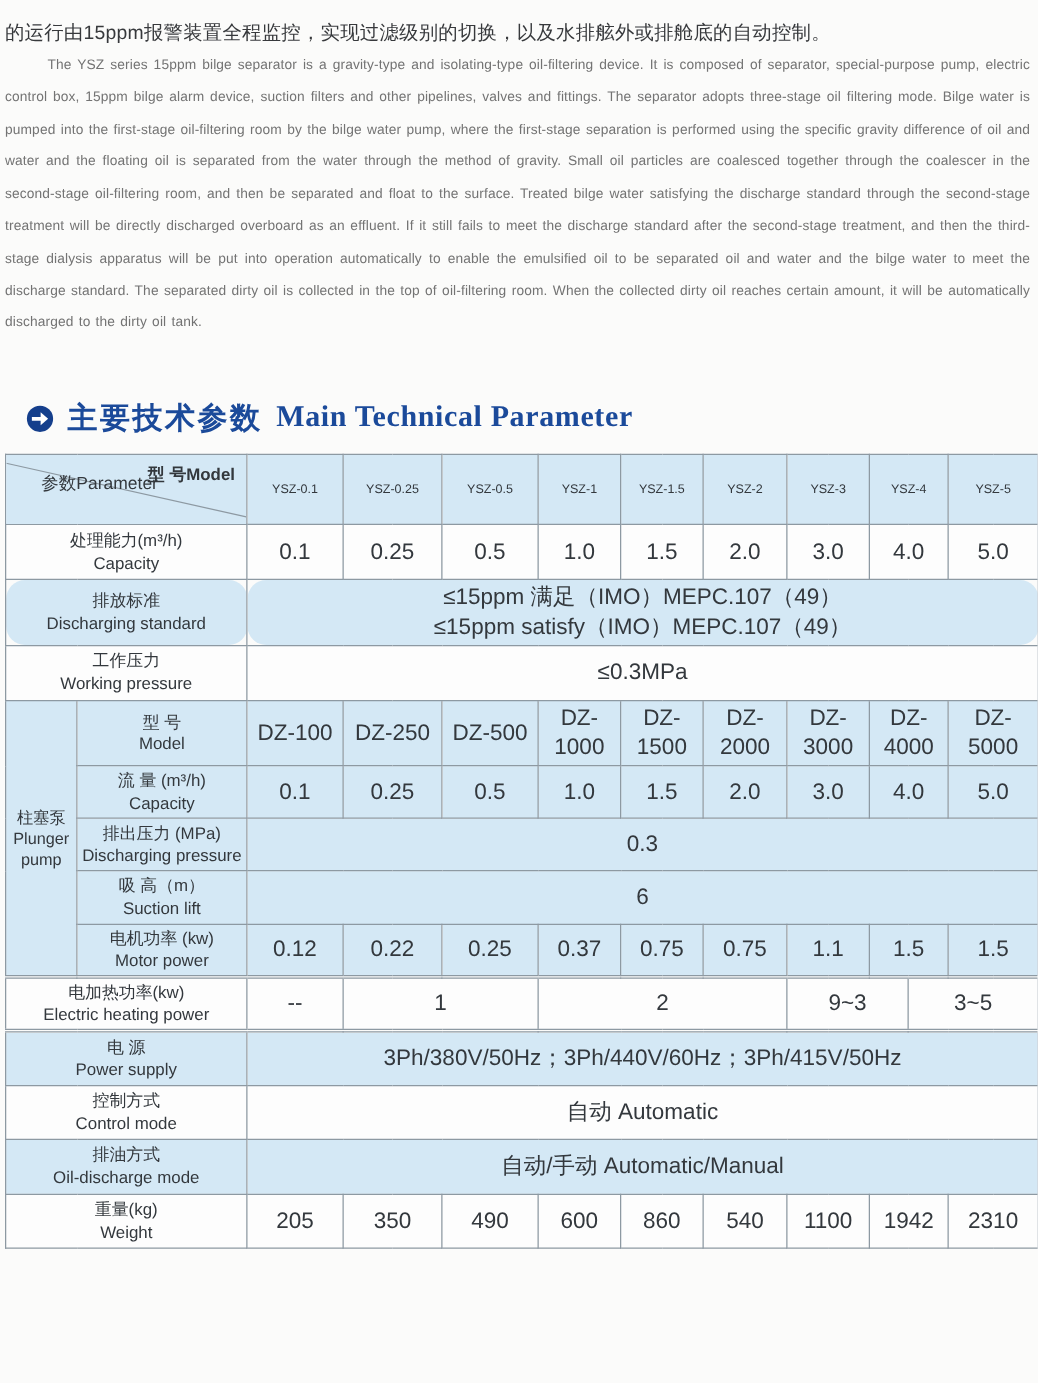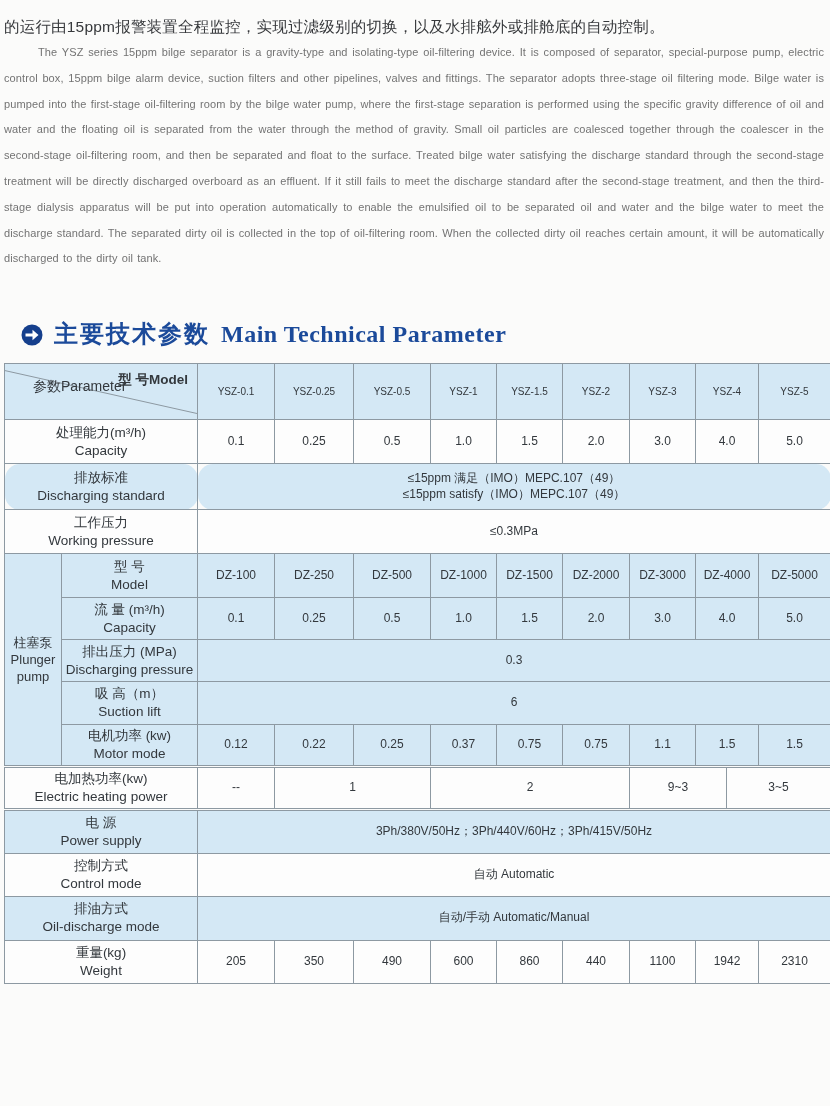--- a/index.html
+++ b/index.html
@@ -50,21 +50,21 @@
     border:1px solid #8d99a2;
     text-align:center; vertical-align:middle;
     padding:2px 1px; line-height:1.32;
     overflow:hidden;
   }
   tr.r-blue td { background:#d4e8f5; }
   tr.r-white td { background:#fdfdfd; }
   td.group-cell { background:#d4e8f5; }
   .lz { font-size:13.5px; }
   .le { font-size:13.5px; }
-  .val { font-size:12px; }
+  .val { font-size:18px; }
   .model-h { font-size:10px; }
 
   
   td.corner { position:relative; padding:0; }
   .corner svg.diag { position:absolute; left:0; top:0; width:100%; height:100%; }
   .c-top { position:absolute; top:7px; right:9px; font-size:13.5px;font-weight:bold; }
   .c-bot { position:absolute; bottom:24px; left:8px; font-size:14px;margin-left:20px; }
 
   
   td.group-label { font-size:13px; line-height:1.35; padding:0 1px; }
@@ -226,21 +226,21 @@
       <td>
         <div class="lz">吸 高（m）</div>
         <div class="le">Suction lift</div>
       </td>
       <td class="val" colspan="18">6</td>
     </tr>
 
     <tr class="r-blue h-41">
       <td>
         <div class="lz">电机功率 (kw)</div>
-        <div class="le">Motor mode</div>
+        <div class="le">Motor power</div>
       </td>
       <td class="val" colspan="2">0.12</td>
       <td class="val" colspan="2">0.22</td>
       <td class="val" colspan="2">0.25</td>
       <td class="val" colspan="2">0.37</td>
       <td class="val" colspan="2">0.75</td>
       <td class="val" colspan="2">0.75</td>
       <td class="val" colspan="2">1.1</td>
       <td class="val" colspan="2">1.5</td>
       <td class="val" colspan="2">1.5</td>
@@ -285,21 +285,21 @@
     <tr class="r-white h-43">
       <td colspan="2">
         <div class="lz">重量(kg)</div>
         <div class="le">Weight</div>
       </td>
       <td class="val" colspan="2">205</td>
       <td class="val" colspan="2">350</td>
       <td class="val" colspan="2">490</td>
       <td class="val" colspan="2">600</td>
       <td class="val" colspan="2">860</td>
-      <td class="val" colspan="2">440</td>
+      <td class="val" colspan="2">540</td>
       <td class="val" colspan="2">1100</td>
       <td class="val" colspan="2">1942</td>
       <td class="val" colspan="2">2310</td>
     </tr>
   </tbody>
     </table>
 
 </div>
 
 </body></html>

